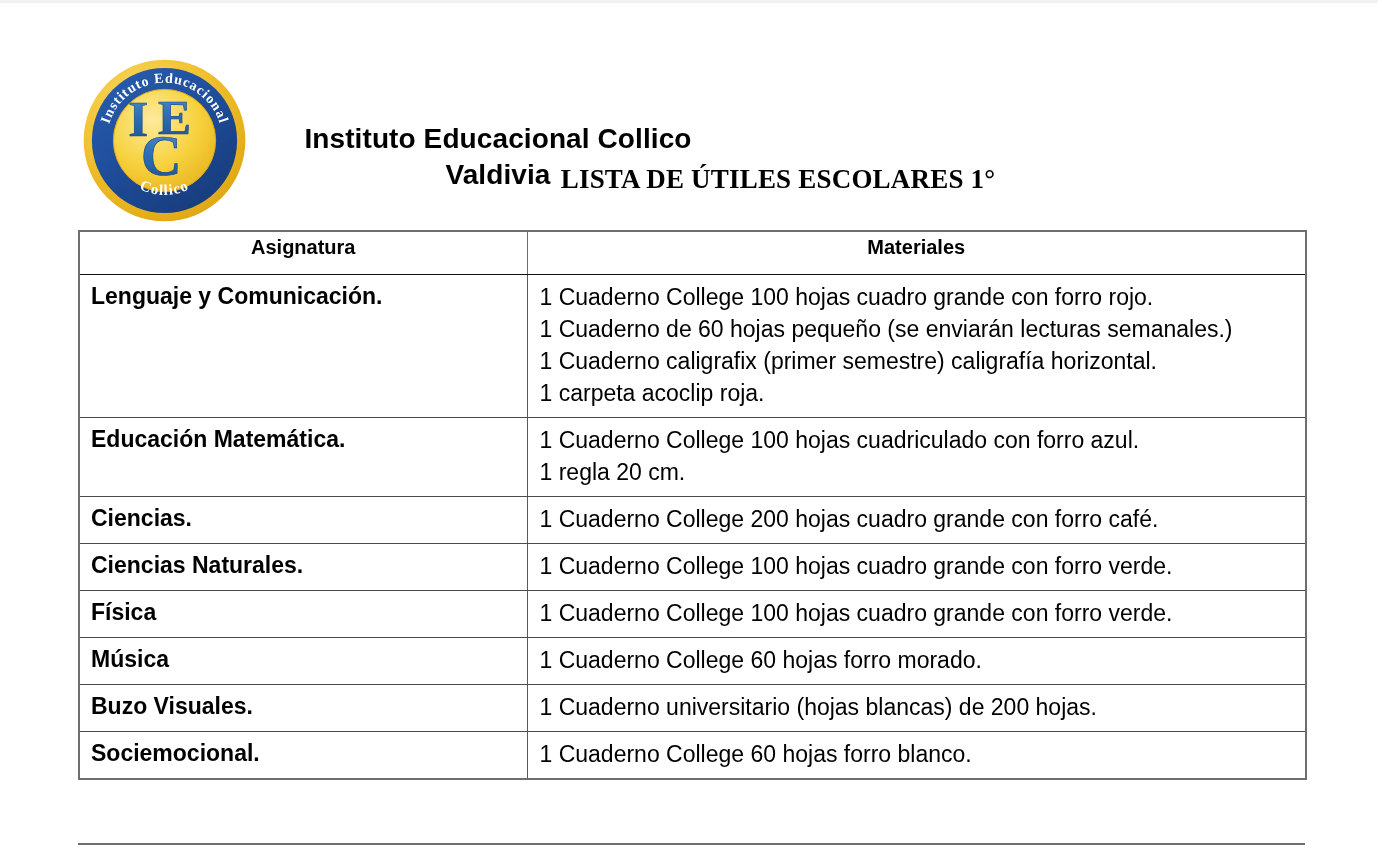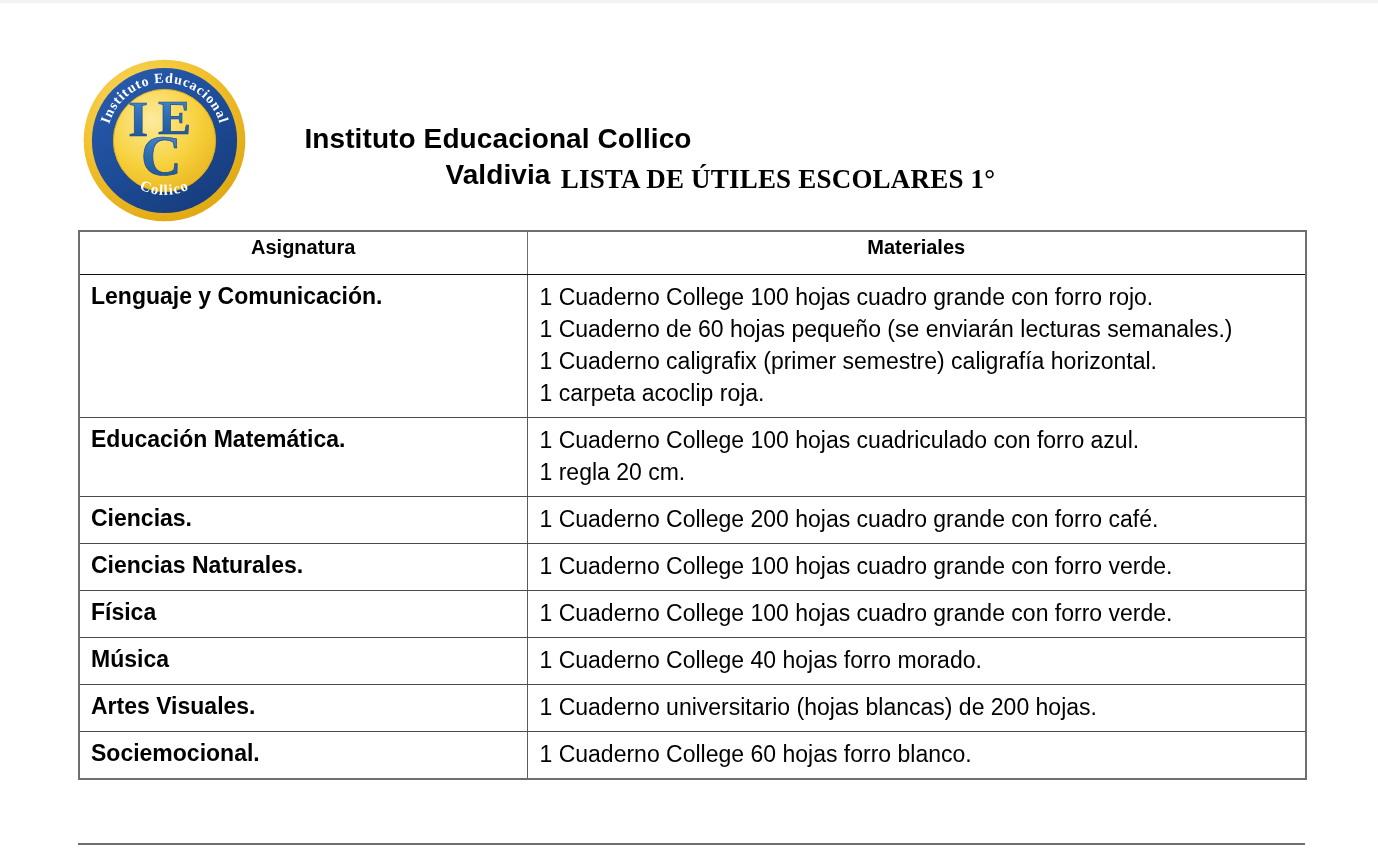--- a/index.html
+++ b/index.html
@@ -251,25 +251,25 @@
         </tr>
         <tr>
           <td class="subject">Física</td>
           <td class="materials">
             <span class="mat-line">1 Cuaderno College 100 hojas cuadro grande con forro verde.</span>
           </td>
         </tr>
         <tr>
           <td class="subject">Música</td>
           <td class="materials">
-            <span class="mat-line">1 Cuaderno College 40 hojas forro morado.</span>
-          </td>
-        </tr>
-        <tr>
-          <td class="subject">Artes Visuales.</td>
+            <span class="mat-line">1 Cuaderno College 60 hojas forro morado.</span>
+          </td>
+        </tr>
+        <tr>
+          <td class="subject">Buzo Visuales.</td>
           <td class="materials">
             <span class="mat-line">1 Cuaderno universitario (hojas blancas) de 200 hojas.</span>
           </td>
         </tr>
         <tr>
           <td class="subject">Sociemocional.</td>
           <td class="materials">
             <span class="mat-line">1 Cuaderno College 60 hojas forro blanco.</span>
           </td>
         </tr>

